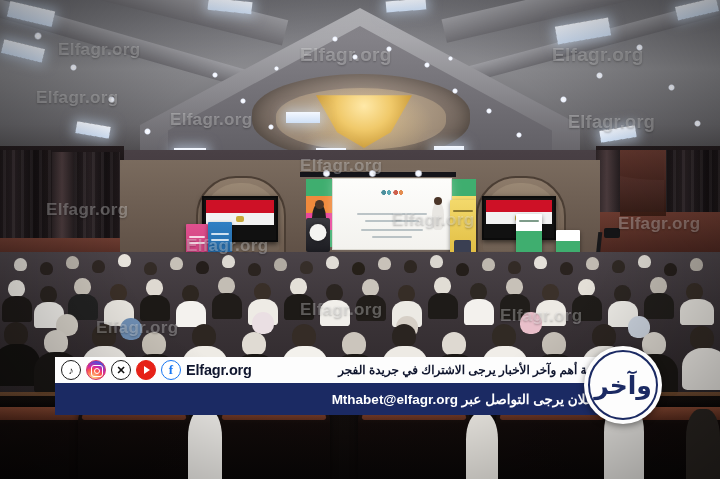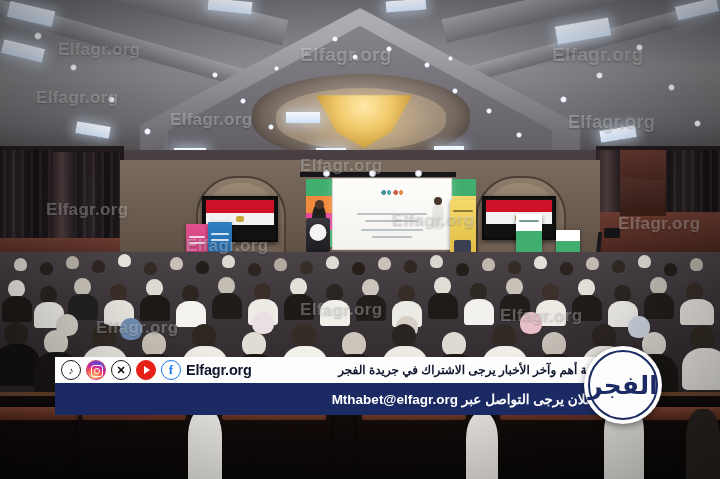--- a/index.html
+++ b/index.html
@@ -456,18 +456,18 @@
       <span class="brand">Elfagr.org</span>
       <span class="headline">لمتابعة أهم وآخر الأخبار يرجى الاشتراك في جريدة الفجر</span>
     </div>
 
     <div class="ad-navy">
       <span>للإعلان يرجى التواصل عبر Mthabet@elfagr.org</span>
     </div>
 
     <div class="ad-logo">
       <div class="ad-logo-inner">
-        <span>الفجر</span>
+        <span>وآخر</span>
       </div>
     </div>
   </div>
 
 </div>
 
 </body></html>

